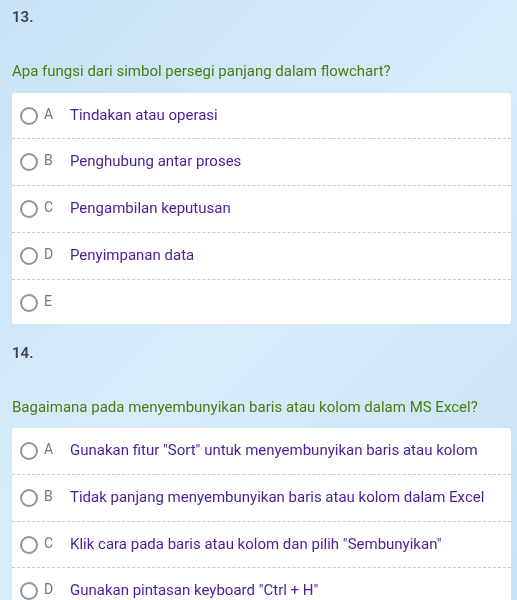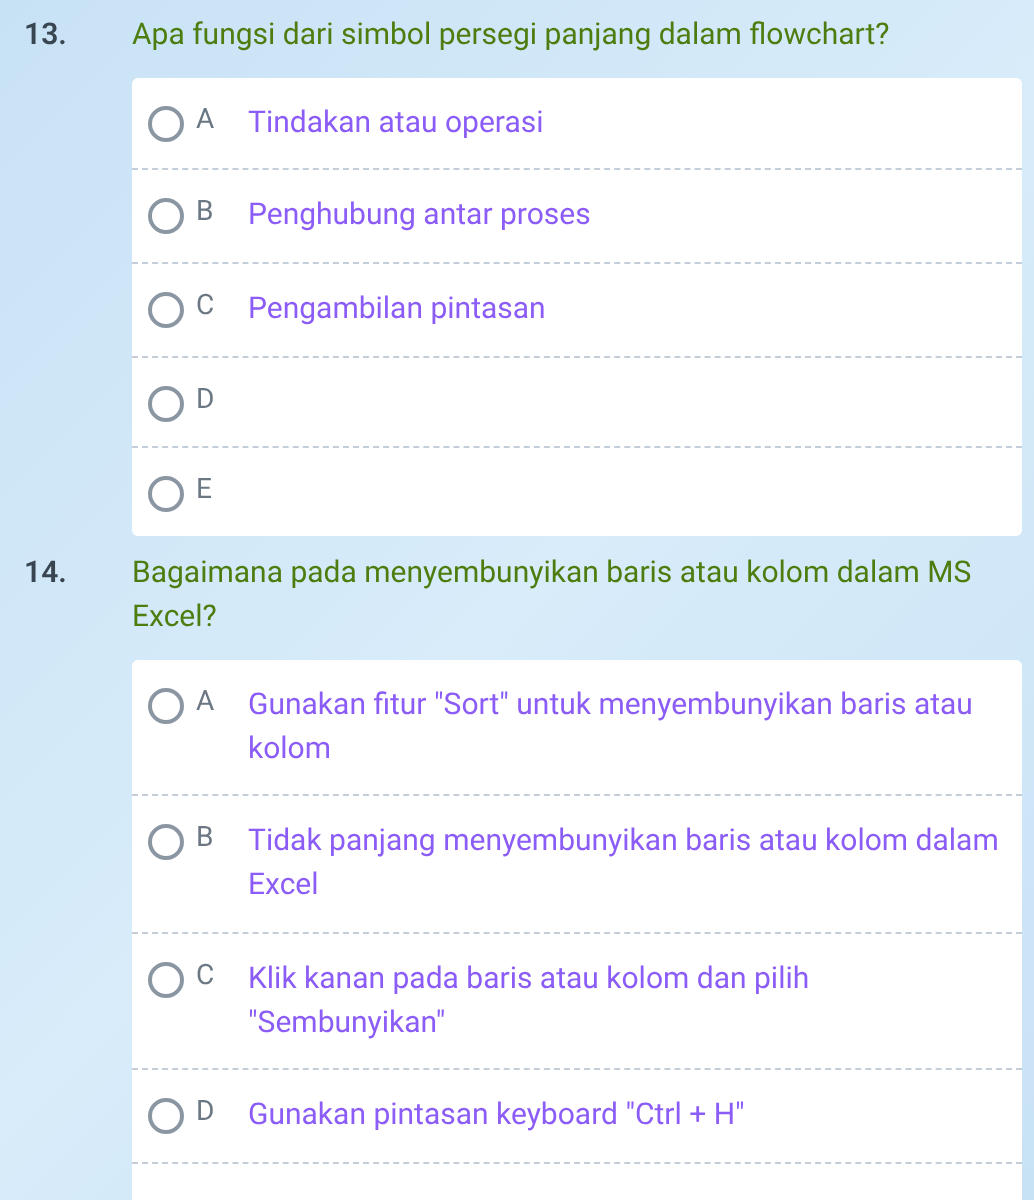--- a/index.html
+++ b/index.html
@@ -11,21 +11,22 @@
     height: 600px;
     overflow: hidden;
     font-size: 15px;
     color: #57606a;
   }
   .quiz {
     padding: 6px 6px 6px 12px;
   }
   .question-block {
     display: flex;
-    margin-bottom: 7px;
+    margin-bottom: 18px;
+    flex-direction: column;
   }
   .qnum {
     flex: 0 0 54px;
     font-weight: 600;
     color: #3a4552;
     padding-top: 2px;
   }
   .qbody {
     flex: 1;
   }
@@ -57,21 +58,21 @@
   }
   .letter {
     flex: 0 0 18px;
     color: #6b7884;
     font-size: 14px;
     padding-top: 1px;
     margin-right: 8px;
   }
   .answer {
     flex: 1;
-    color: #8b5cf6;
+    color: #4c1d95;
     line-height: 1.45;
   }
 </style>
 </head>
 <body>
 
 <div class="quiz">
 
   <div class="question-block">
     <div class="qnum">13.</div>
@@ -84,25 +85,26 @@
           <span class="answer">Tindakan atau operasi</span>
         </div>
         <div class="option">
           <span class="radio"></span>
           <span class="letter">B</span>
           <span class="answer">Penghubung antar proses</span>
         </div>
         <div class="option">
           <span class="radio"></span>
           <span class="letter">C</span>
-          <span class="answer">Pengambilan pintasan</span>
+          <span class="answer">Pengambilan keputusan</span>
         </div>
         <div class="option">
           <span class="radio"></span>
           <span class="letter">D</span>
+          <span class="answer">Penyimpanan data</span>
         </div>
         <div class="option">
           <span class="radio"></span>
           <span class="letter">E</span>
         </div>
       </div>
     </div>
   </div>
 
   <div class="question-block">
@@ -116,21 +118,21 @@
           <span class="answer">Gunakan fitur "Sort" untuk menyembunyikan baris atau kolom</span>
         </div>
         <div class="option">
           <span class="radio"></span>
           <span class="letter">B</span>
           <span class="answer">Tidak panjang menyembunyikan baris atau kolom dalam Excel</span>
         </div>
         <div class="option">
           <span class="radio"></span>
           <span class="letter">C</span>
-          <span class="answer">Klik kanan pada baris atau kolom dan pilih "Sembunyikan"</span>
+          <span class="answer">Klik cara pada baris atau kolom dan pilih "Sembunyikan"</span>
         </div>
         <div class="option">
           <span class="radio"></span>
           <span class="letter">D</span>
           <span class="answer">Gunakan pintasan keyboard "Ctrl + H"</span>
         </div>
         <div class="option">
           
           
           

